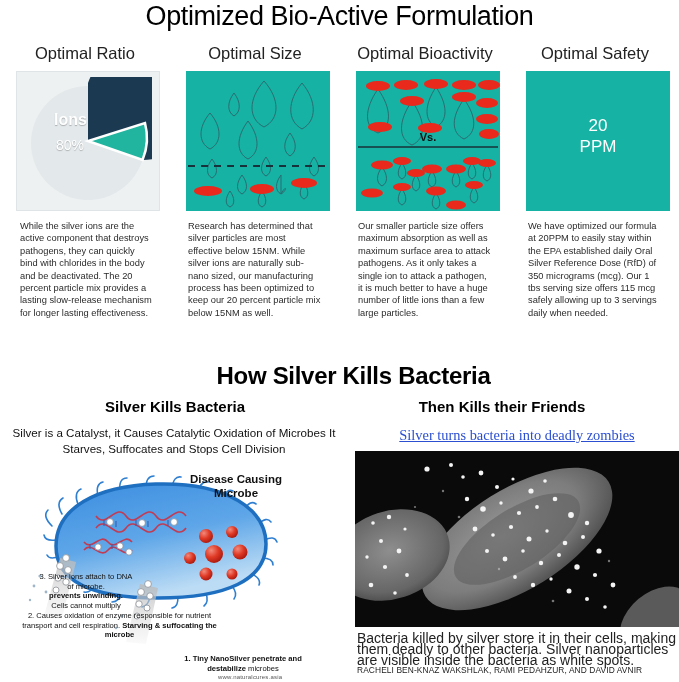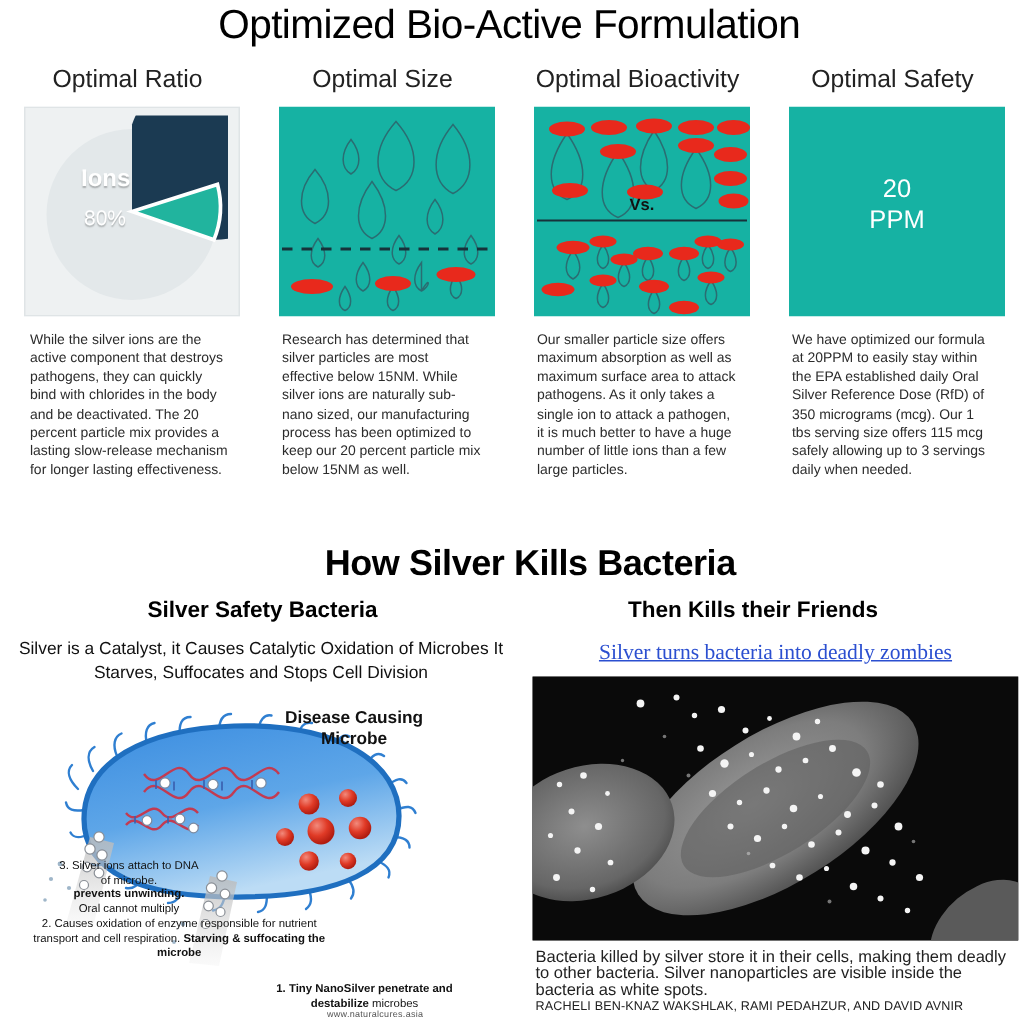--- a/index.html
+++ b/index.html
@@ -141,21 +141,21 @@
   }
 
   
   .micro-photo{
     position:absolute;left:355px;top:451px;width:324px;height:176px;
     background:#070707;
     overflow:hidden;
   }
   .photo-caption{
     position:absolute;left:357px;top:633px;width:320px;
-    font-size:11px;line-height:11px;color:#222;
+    font-size:14px;line-height:11px;color:#222;
   }
   .photo-credit{
     position:absolute;left:357px;top:665px;width:364px;
     font-size:8.4px;color:#222;letter-spacing:.1px;
   }
 </style>
 </head>
 <body>
 
 <div class="stage">
@@ -286,21 +286,21 @@
           </div>
         </div>
       </div>
       <div class="panel-body">We have optimized our formula at 20PPM to easily stay within the EPA established daily Oral Silver Reference Dose (RfD) of 350 micrograms (mcg). Our 1 tbs serving size offers 115 mcg safely allowing up to 3 servings daily when needed.</div>
     </div>
 
   </div>
 
   <div class="section2-title">How Silver Kills Bacteria</div>
 
-  <div class="sub-left">Silver Safety Bacteria</div>
+  <div class="sub-left">Silver Kills Bacteria</div>
   <div class="sub-right">Then Kills their Friends</div>
 
   <div class="left-caption">Silver is a Catalyst, it Causes Catalytic Oxidation of Microbes It Starves, Suffocates and Stops Cell Division</div>
 
   <div class="zombie-link">Silver turns bacteria into deadly zombies</div>
 
   <div class="microbe-area">
     <svg width="348" height="216" viewBox="0 0 348 216">
       <defs>
         <linearGradient id="cellGrad" x1="0" y1="0" x2="0.4" y2="1">
@@ -408,21 +408,21 @@
           <circle cx="116" cy="162" r="1.3"></circle>
       </g>
     </svg>
 
     <div class="disease-label">Disease Causing Microbe</div>
 
     <div class="ann ann3">
       <span>3. Silver ions attach to DNA</span><br>
       <span>of microbe.</span><br>
       <b>prevents unwinding.</b><br>
-      <span>Oral cannot multiply</span>
+      <span>Cells cannot multiply</span>
     </div>
 
     <div class="ann ann2">
       <span>2. Causes oxidation of enzyme responsible for nutrient transport and cell respiration. </span><b>Starving &amp; suffocating the microbe</b>
     </div>
 
     <div class="ann ann1">
       <b>1. Tiny NanoSilver penetrate and destabilize</b><span> microbes</span>
     </div>
 

